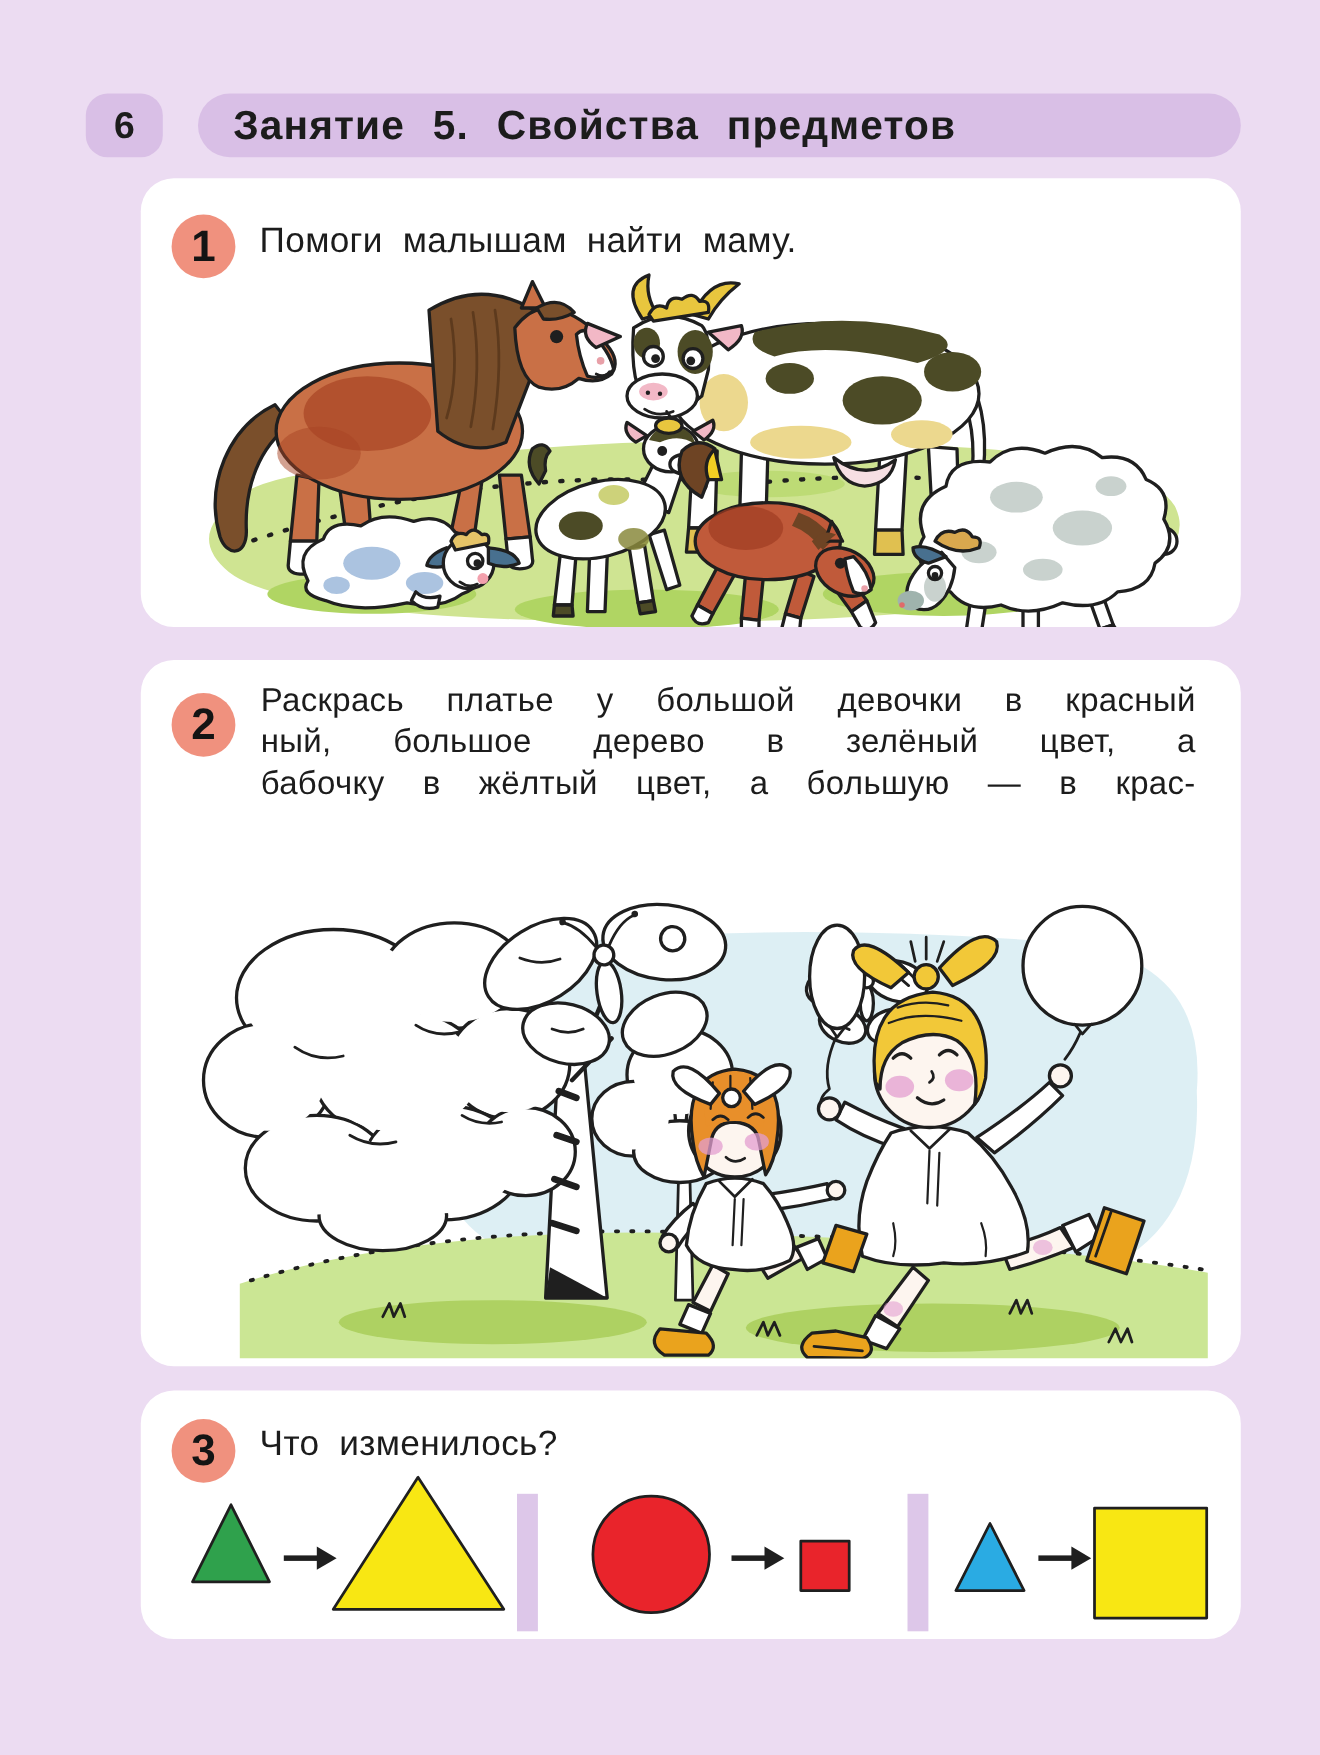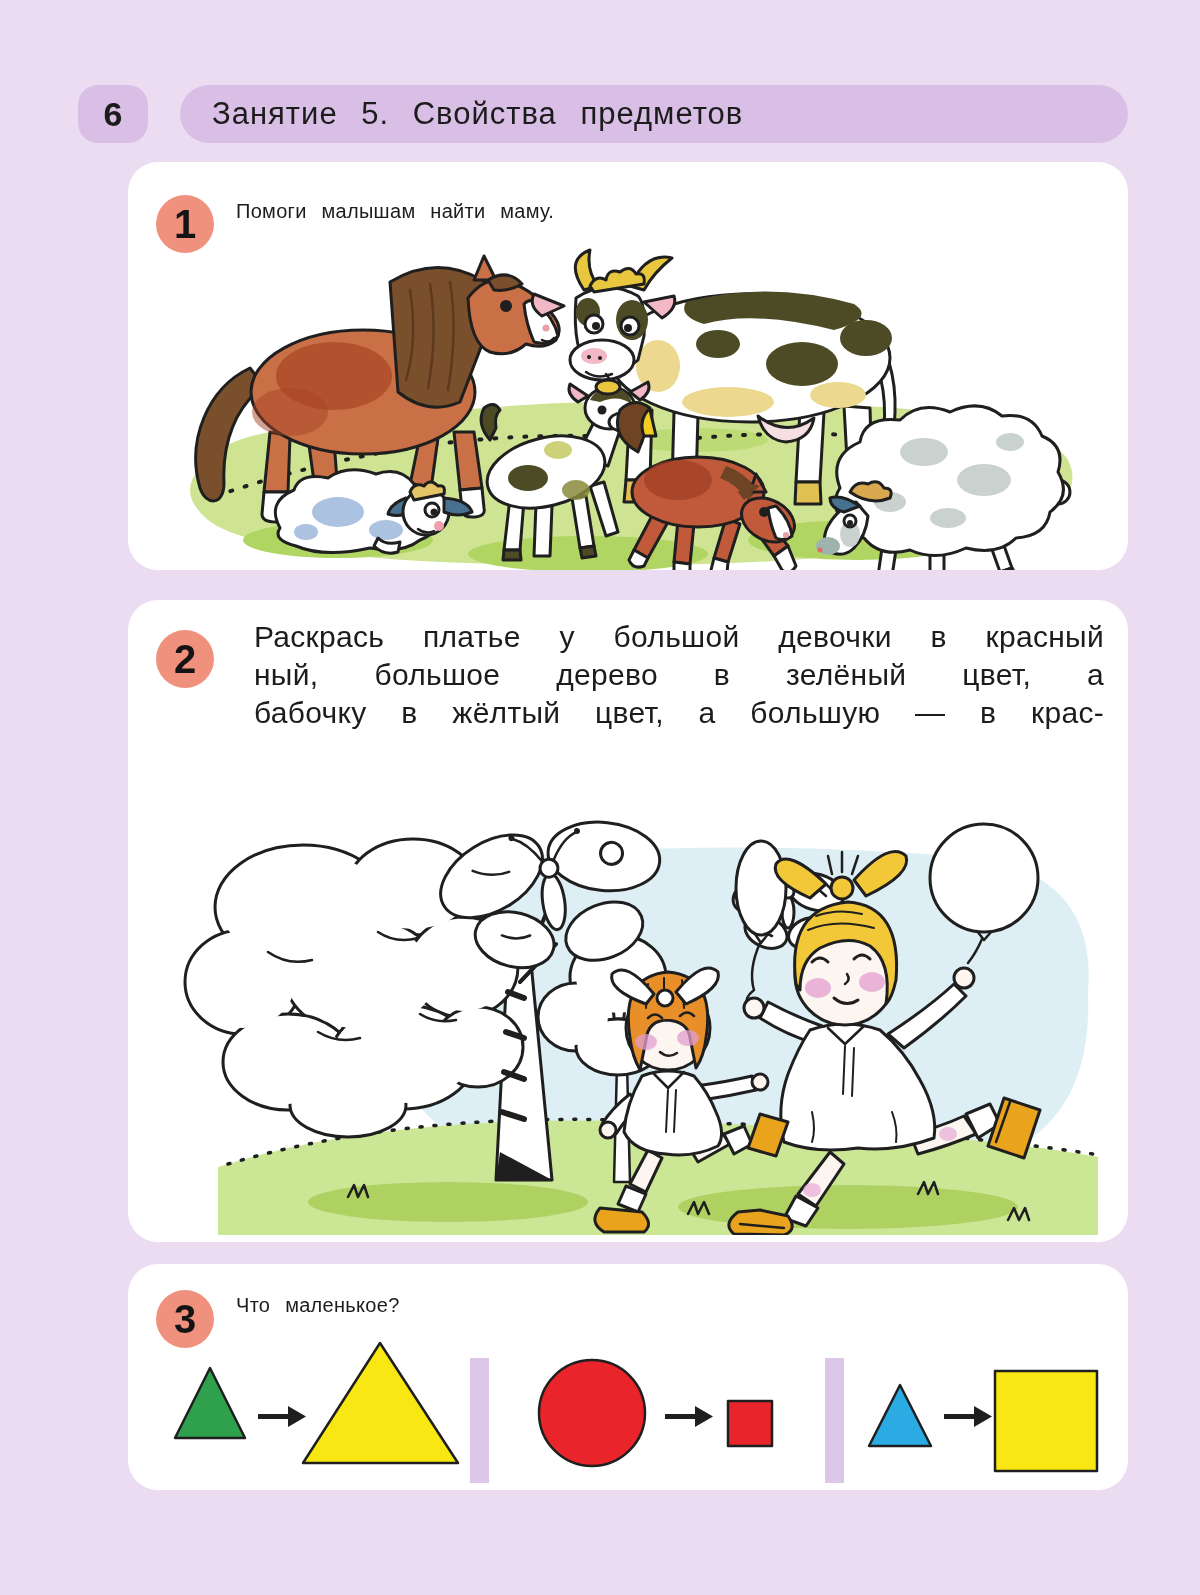--- a/index.html
+++ b/index.html
@@ -18,46 +18,46 @@
     display:flex;align-items:center;justify-content:center;
     font-size:34px;font-weight:bold;color:#1c1c1c;
   }
   .banner{
     position:absolute;left:180px;top:85px;width:948px;height:58px;
     background:#d9bfe6;border-radius:29px;
     display:flex;align-items:center;
     padding-left:32px;box-sizing:border-box;
   }
   .banner span{
-    font-size:31px;font-weight:normal;letter-spacing:1px;word-spacing:14px;
+    font-size:37px;font-weight:bold;letter-spacing:1px;word-spacing:14px;
   }
   .card{
     position:absolute;left:128px;width:1000px;
     background:#ffffff;border-radius:30px;
   }
   .card1{top:162px;height:408px;}
   .card2{top:600px;height:642px;}
   .card3{top:1264px;height:226px;}
   .task-badge{
     position:absolute;width:58px;height:58px;border-radius:50%;
     background:#f0917e;
     display:flex;align-items:center;justify-content:center;
     font-size:40px;font-weight:bold;color:#141414;
   }
   .card1 .task-badge{left:28px;top:33px;}
   .card2 .task-badge{left:28px;top:30px;}
   .card3 .task-badge{left:28px;top:26px;}
   .task-text{
-    position:absolute;left:108px;font-size:20px;color:#1c1c1c;
+    position:absolute;left:108px;font-size:32px;color:#1c1c1c;
     letter-spacing:0.3px;word-spacing:9px;white-space:nowrap;
   }
   .card1 .task-text{top:38px;}
   .card3 .task-text{top:30px;}
   .text-block{
-    position:absolute;left:126px;top:18px;width:850px;
+    position:absolute;left:109px;top:18px;width:850px;
     font-size:30px;line-height:38px;letter-spacing:0.3px;
   }
   .tline{text-align:justify;text-align-last:justify;}
   .tline.last{text-align-last:left;}
   svg{position:absolute;}
   .farm-svg{left:10px;top:78px;}
   .park-svg{left:20px;top:212px;}
   .shapes-svg{left:0px;top:64px;}
 </style>
 </head>
@@ -410,21 +410,21 @@
           <path d="M500,206 q7,-7 14,0 M532,204 q7,-7 14,0" stroke-width="2.5"></path>
           <path d="M512,240 q8,7 17,1" stroke-width="2.5"></path>
           <circle cx="612" cy="270" r="8" fill="#fdf5ef"></circle>
         </g>
       </g>
     </svg>
   </section>
 
   <section class="card card3">
     <div class="task-badge">3</div>
-    <div class="task-text">Что маленькое?</div>
+    <div class="task-text">Что изменилось?</div>
 
     <svg class="shapes-svg" width="1000" height="160" viewBox="0 0 1000 160">
       <g stroke="#1f1f1f" stroke-width="2.5" stroke-linejoin="round">
         <polygon points="82,40 47,110 117,110" fill="#2fa14c"></polygon>
         <g stroke="none" fill="#1f1f1f">
           <rect x="130" y="86" width="34" height="5"></rect>
           <polygon points="160,78 160,99 178,88.5"></polygon>
         </g>
         <polygon points="252,15 175,135 330,135" fill="#f8e713"></polygon>
         <rect x="342" y="30" width="19" height="125" stroke="none" fill="#ddc7e9"></rect>

